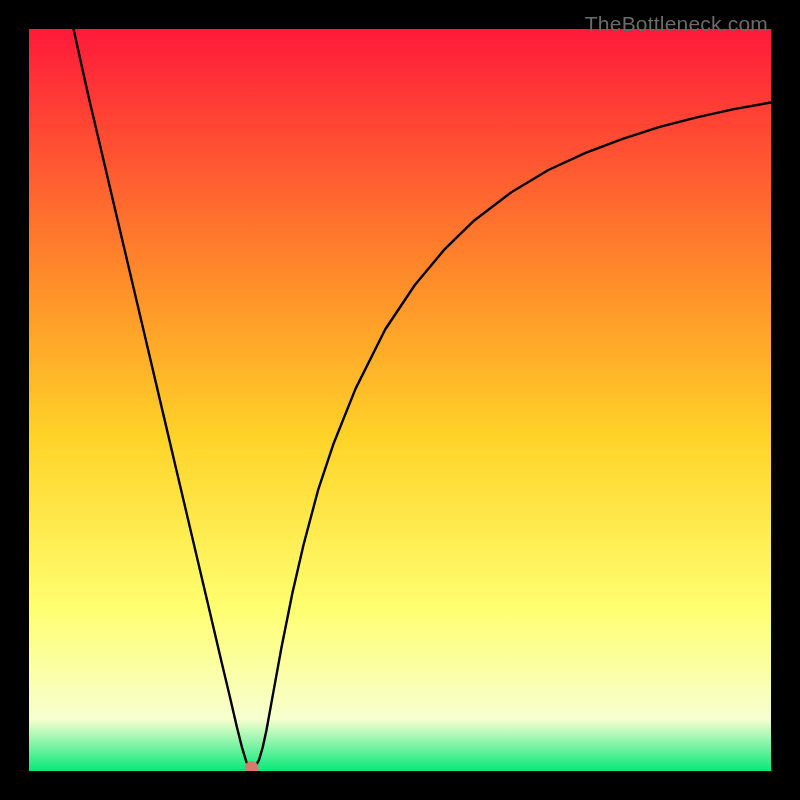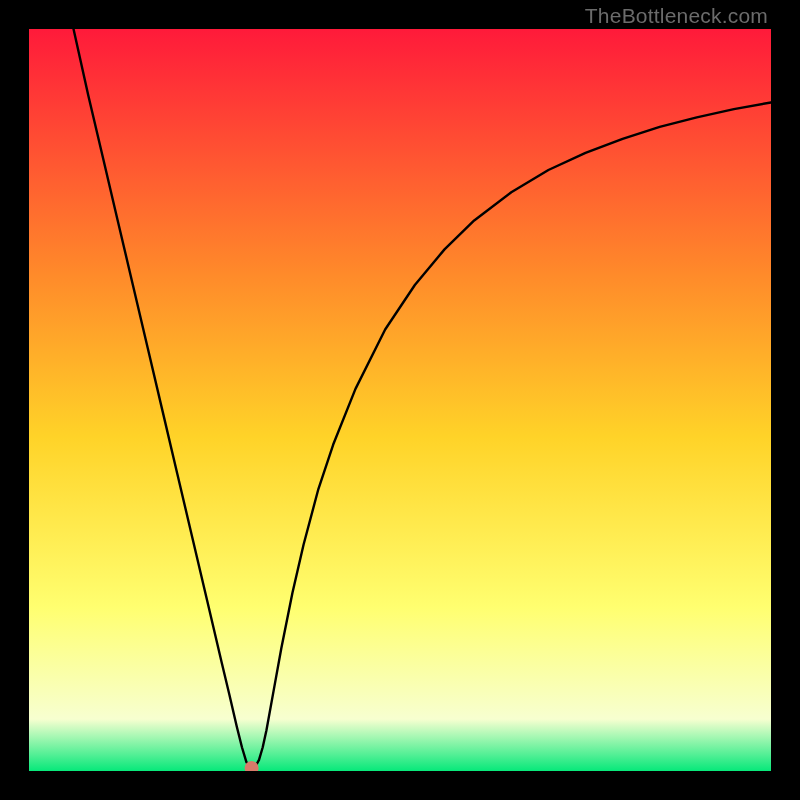--- a/index.html
+++ b/index.html
@@ -21,21 +21,21 @@
   }
   .plot-area {
     position: absolute;
     left: 0;
     top: 0;
     width: 742px;
     height: 742px;
   }
   .watermark {
     position: absolute;
-    top: 4px;
+    top: 12px;
     right: 32px;
     color: #6b6b6b;
     font-size: 21px;
     font-weight: 500;
     letter-spacing: 0.2px;
   }
   svg { display: block; }
 </style>
 </head>
 <body>

